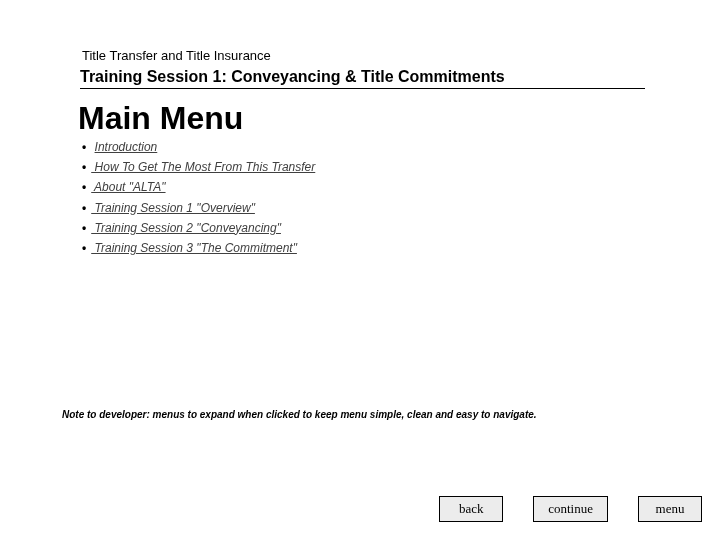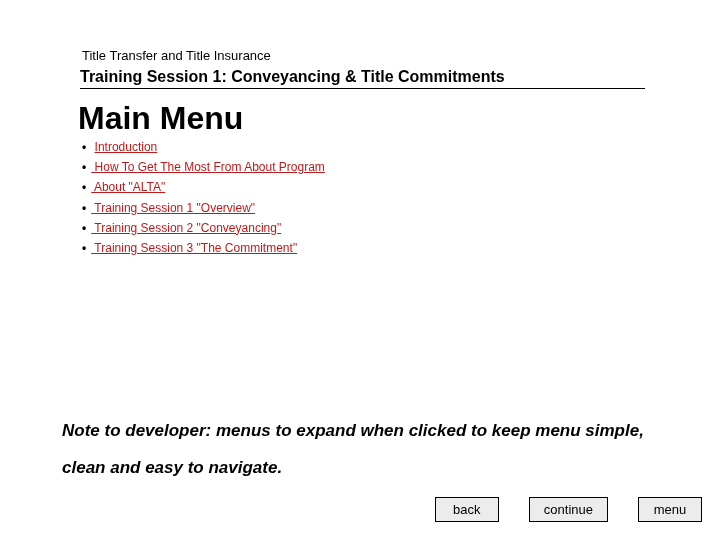--- a/index.html
+++ b/index.html
@@ -51,67 +51,68 @@
       line-height: 1.35;
     }
     .menu-item {
       white-space: nowrap;
     }
     .menu-item .bullet {
       font-weight: bold;
       margin-right: 1px;
     }
     .menu-item a {
-      color: #b91c1c;
+      color: #404040;
       text-decoration: underline;
+      font-style: italic;
     }
     .dev-note {
       position: absolute;
       left: 50px;
-      top: 400px;
+      top: 392px;
       width: 620px;
-      font-size: 17px;
+      font-size: 10px;
       font-weight: bold;
       font-style: italic;
       line-height: 2.2;
     }
     .button-row {
       position: absolute;
       right: 18px;
       bottom: 18px;
       display: flex;
       gap: 22px;
     }
     .btn {
       min-width: 64px;
       padding: 4px 14px;
       font-size: 13px;
       text-align: center;
       border: 1px solid #000;
       background: #ececec;
       cursor: pointer;
-      font-family: Liberation Sans, sans-serif;
+      font-family: Liberation Serif, serif;
     }
   </style>
 </head>
 <body>
 
 <div class="header-small">Title Transfer and Title Insurance</div>
 <div class="header-title">Training Session 1: Conveyancing &amp; Title Commitments</div>
 
 <div class="main-menu-row">
   <span class="main-menu-title">Main Menu</span>
 </div>
 
 <div class="menu-list">
   <div class="menu-item">
     <span class="bullet">•</span> <a href="#">Introduction</a>
   </div>
   <div class="menu-item">
-    <span class="bullet">•</span><a href="#"> How To Get The Most From About Program</a>
+    <span class="bullet">•</span><a href="#"> How To Get The Most From This Transfer</a>
   </div>
   <div class="menu-item">
     <span class="bullet">•</span><a href="#"> About "ALTA"</a>
   </div>
   <div class="menu-item">
     <span class="bullet">•</span><a href="#"> Training Session 1 "Overview"</a>
   </div>
   <div class="menu-item">
     <span class="bullet">•</span><a href="#"> Training Session 2 "Conveyancing"</a>
   </div>

